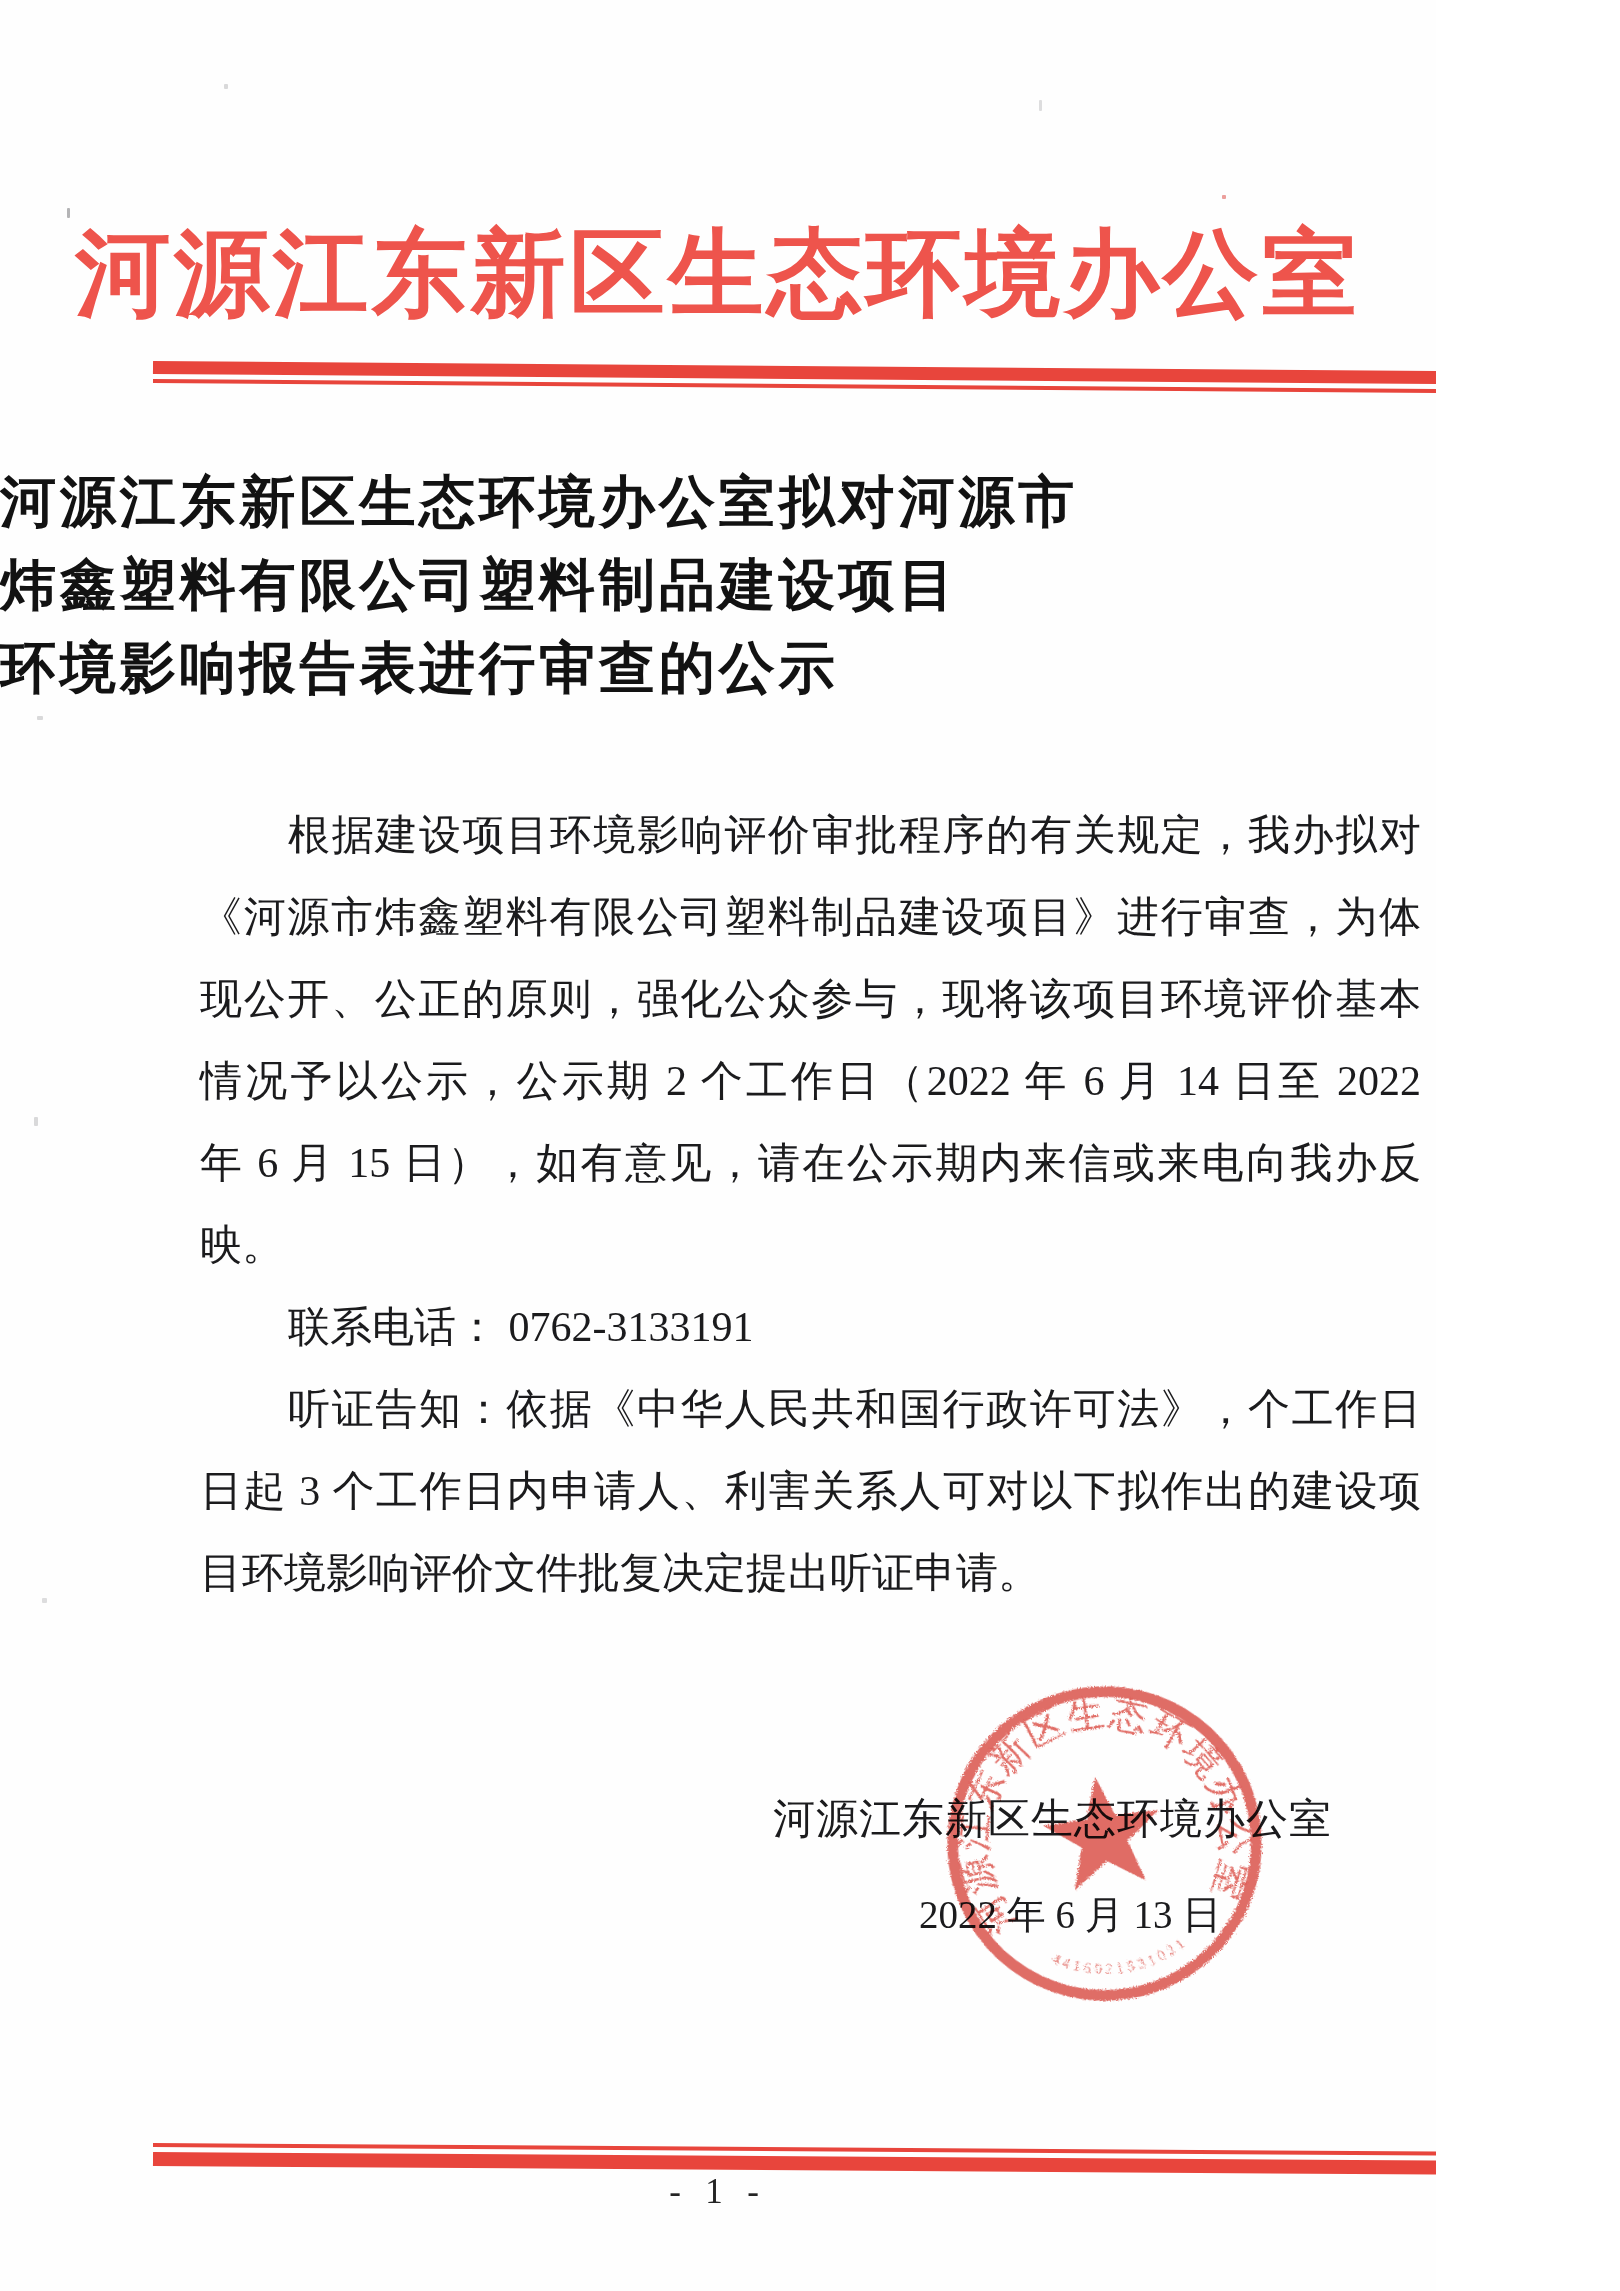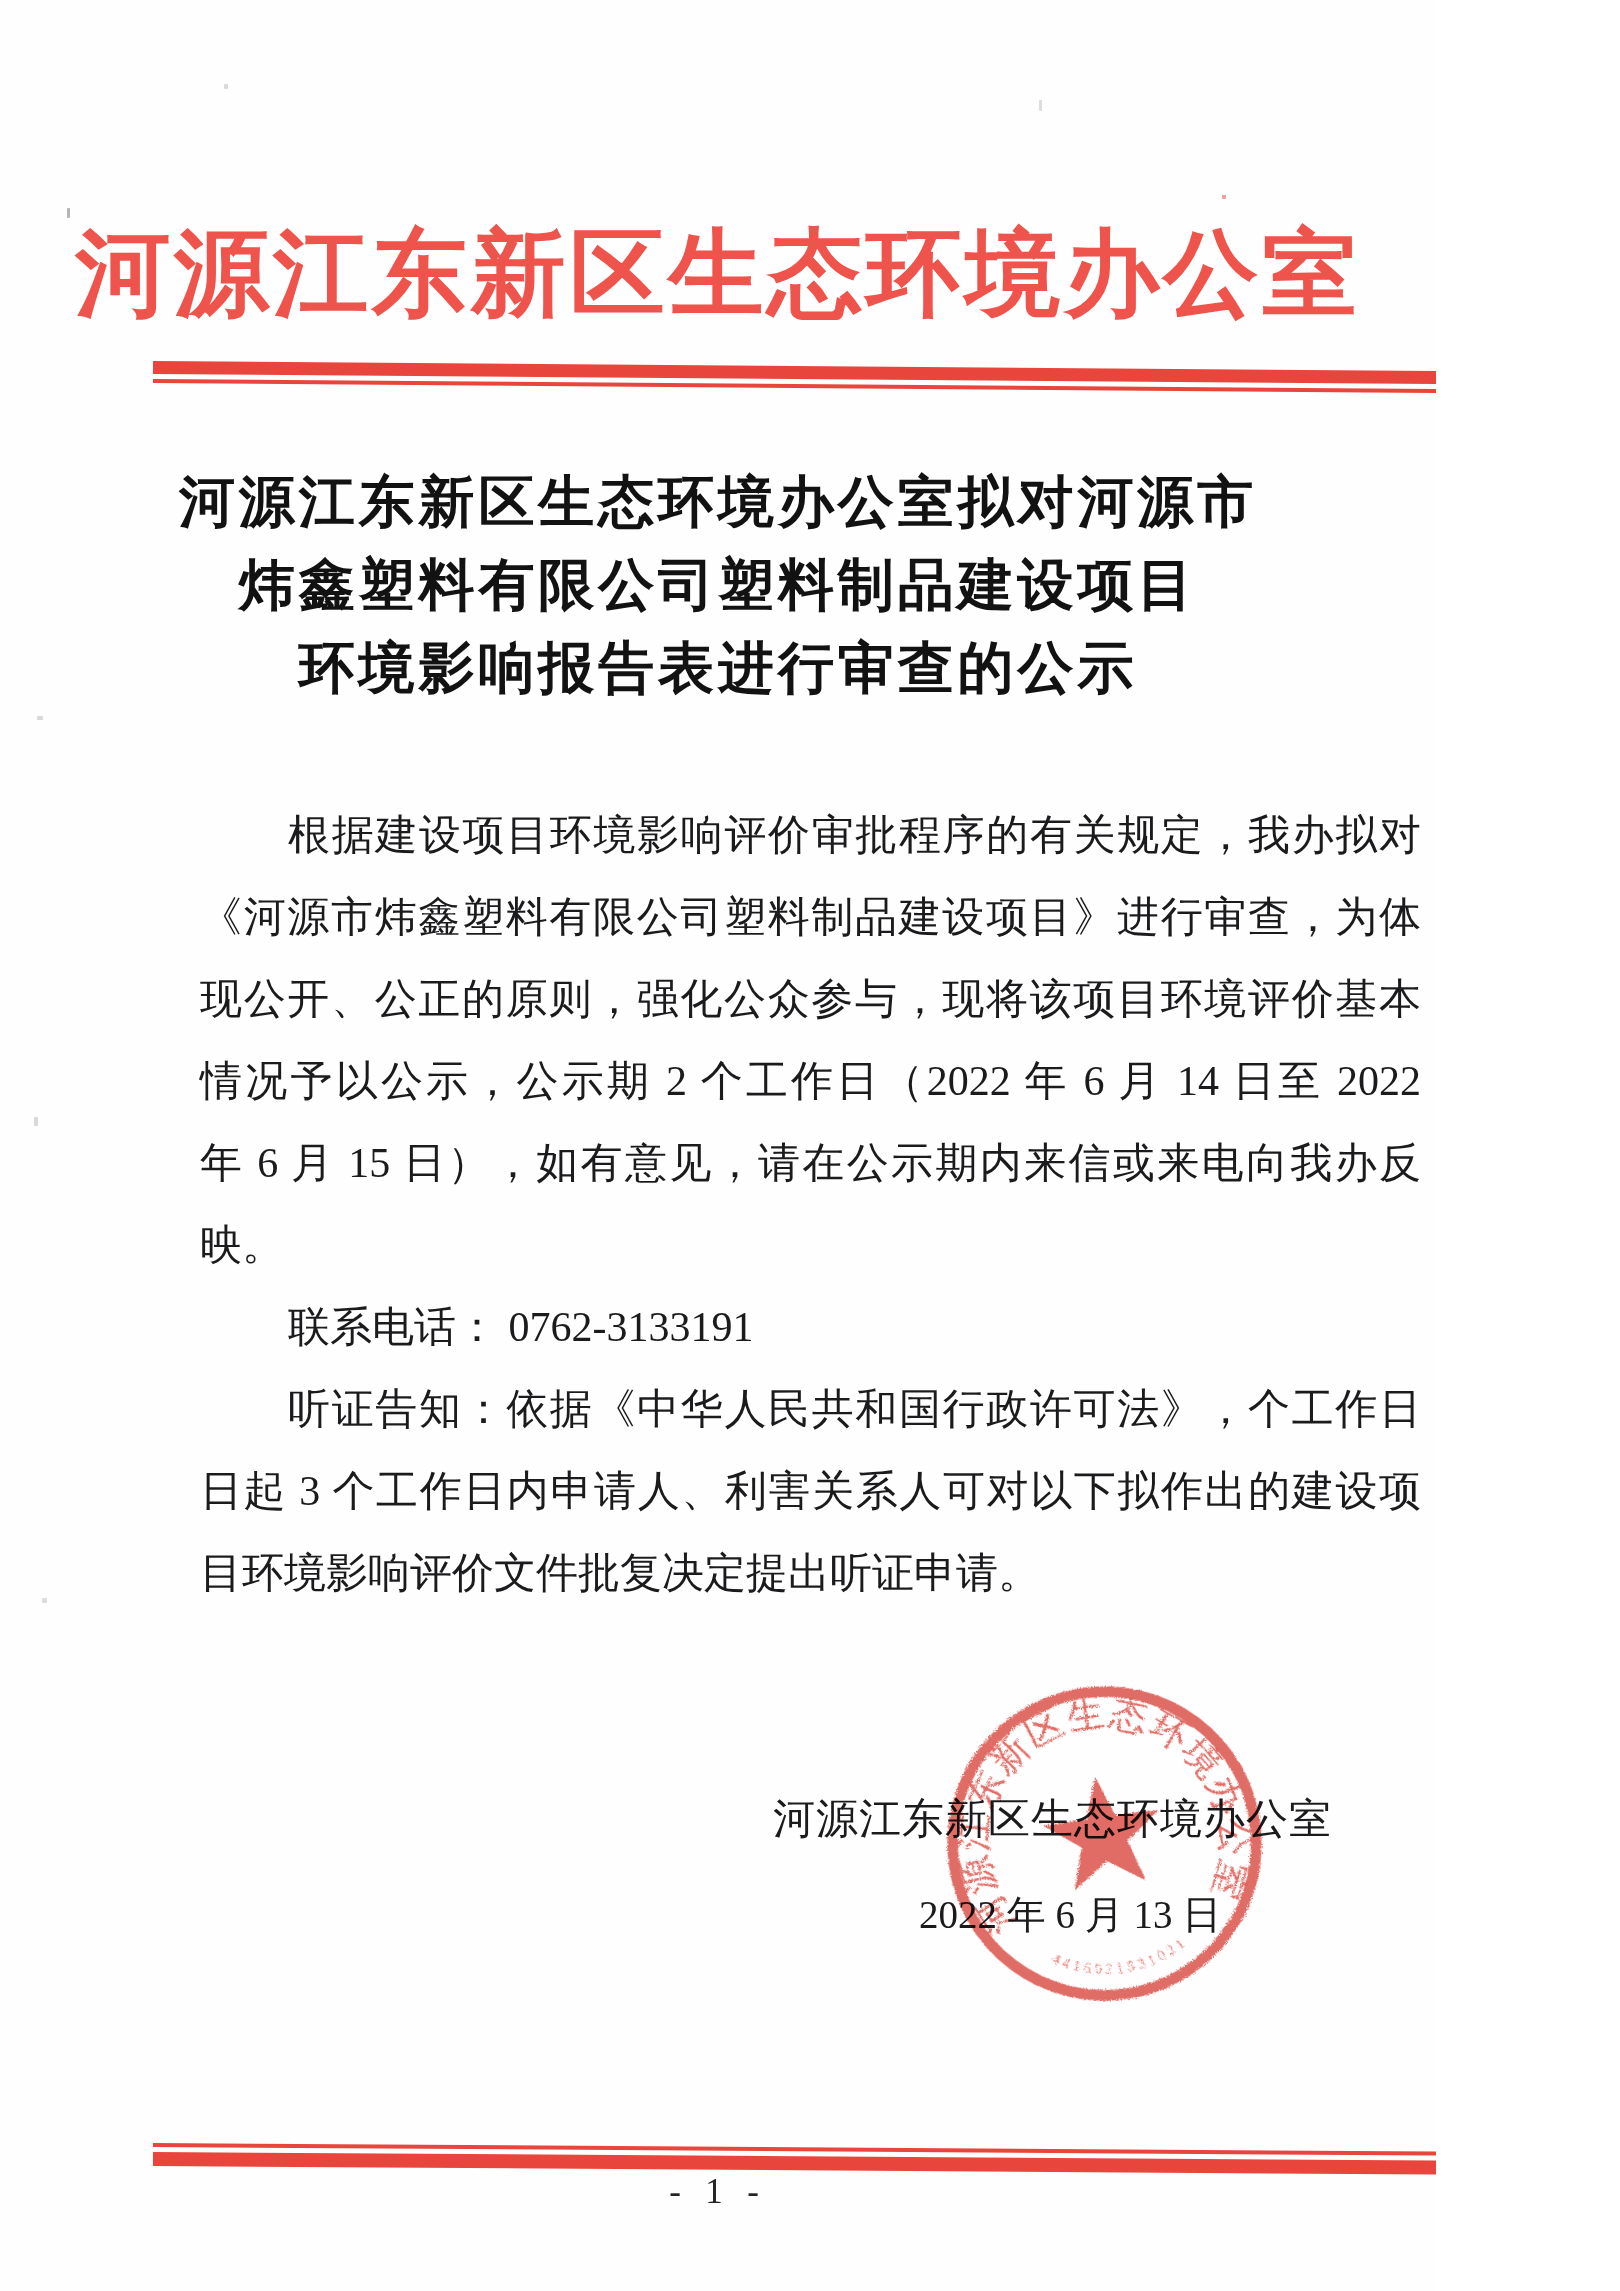--- a/index.html
+++ b/index.html
@@ -26,21 +26,21 @@
     color:var(--header-red);
   }
   .rule{position:absolute;left:153px;width:1309px;background:var(--rule-red);transform-origin:left center;}
   .rule-top-thick{top:361px;height:12.7px;transform:rotate(0.45deg);}
   .rule-top-thin{top:379px;height:3.9px;transform:rotate(0.45deg);}
   .rule-bottom-thin{top:2143px;height:3.9px;transform:rotate(0.38deg);}
   .rule-bottom-thick{top:2152px;height:13.7px;transform:rotate(0.38deg);}
   
   .doc-title{
     position:absolute;top:461px;left:0;width:100%;
-    text-align:center;font-weight:bold;
+    font-weight:bold;
     font-size:56px;line-height:83px;letter-spacing:3.9px;
     color:#121212;white-space:nowrap;
   }
   
   .body-text{
     position:absolute;left:200px;top:794px;width:1221px;
     font-size:42px;line-height:82px;
     color:#1b1b1d;
   }
   .body-text p{margin:0;}

